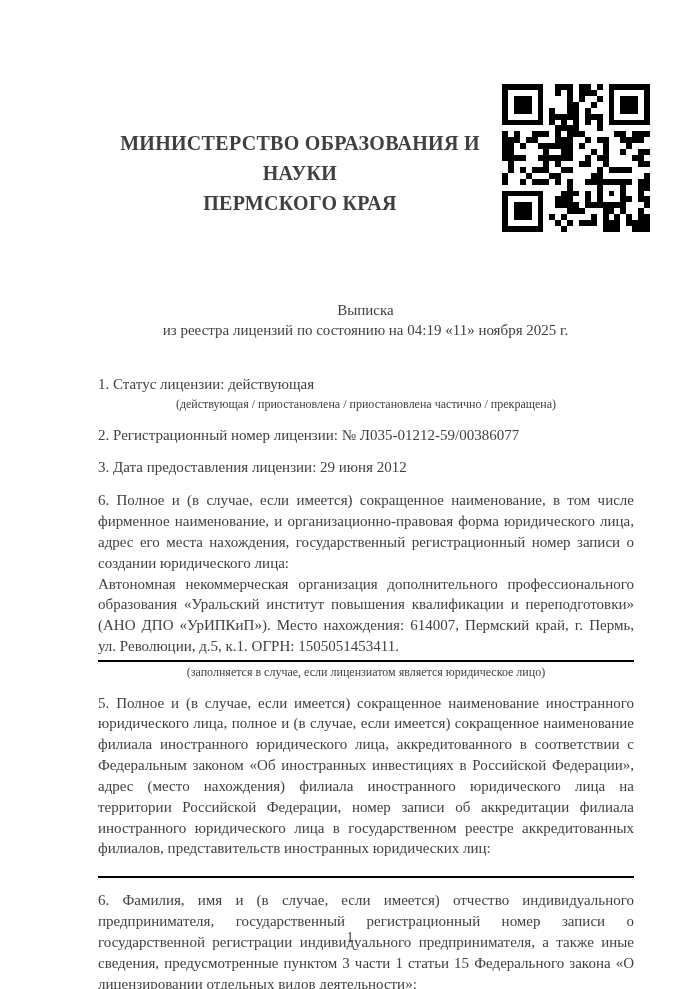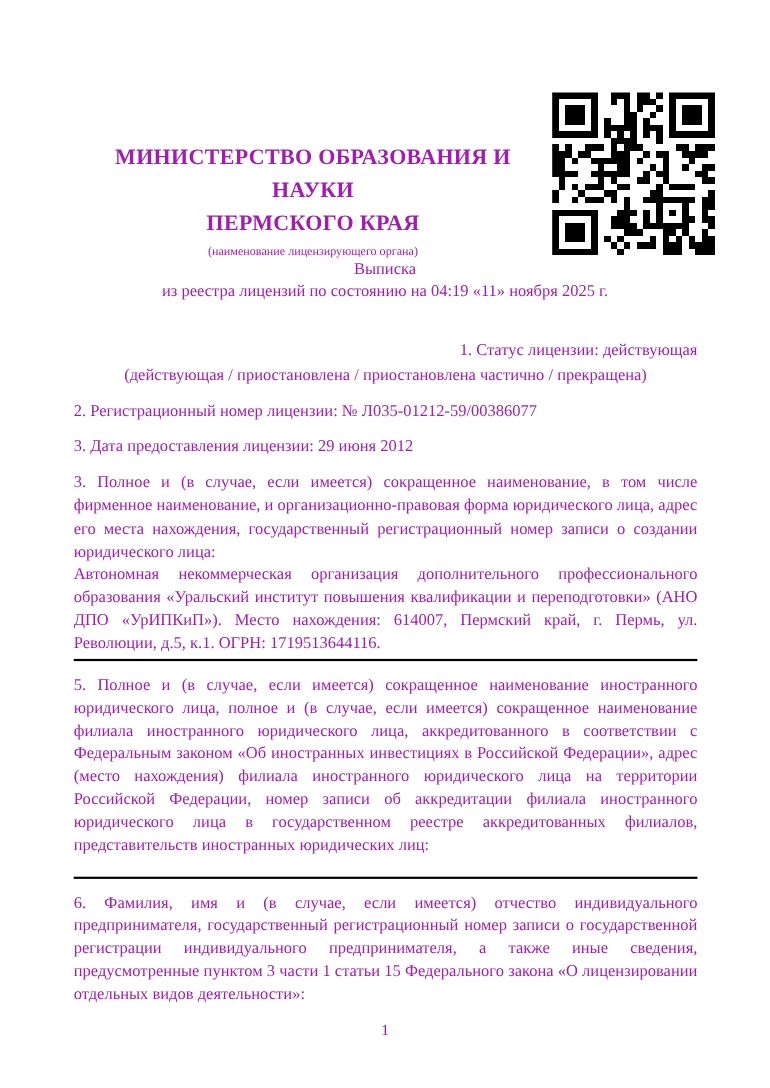--- a/index.html
+++ b/index.html
@@ -1,63 +1,62 @@
 <!DOCTYPE html>
 <html lang="ru"><head>
 <meta charset="utf-8">
 <style>
   html,body{margin:0;padding:0;background:#e8e8e8;}
   .page{
     width:700px;height:989px;margin:0 auto;background:#ffffff;
-    position:relative;color:#a21caf;
+    position:relative;color:#404040;
     font-family:"Liberation Serif","DejaVu Serif",serif;
-    box-sizing:border-box;overflow:hidden;
+    box-sizing:border-box;overflow:hidden;padding-left:31px;
   }
   .header-row{
     display:flex;align-items:flex-start;
     padding:84px 50px 0 67px;
   }
   .ministry{flex:1;text-align:center;padding-top:44px;}
   .ministry-name{
     font-size:20px;font-weight:bold;line-height:1.5;
     letter-spacing:.3px;
   }
   .ministry-caption{font-size:11px;margin-top:5px;}
   .qr{width:148px;height:148px;flex:0 0 148px;}
   .qr svg{display:block;}
   .doc-title{
-    text-align:center;
+    margin-top:68px;text-align:center;
     font-size:15px;line-height:1.35;
   }
   .content{padding:0 66px 0 67px;font-size:15px;}
   p{margin:0;}
   .line{line-height:1.38;}
   .just{text-align:justify;line-height:1.39;}
-  .note{text-align:center;font-size:15px;line-height:1.3;margin-top:3px;}
+  .note{text-align:center;font-size:12px;line-height:1.3;margin-top:3px;}
   .rule{border-top:2px solid #000;margin-top:3px;}
   .sp{margin-top:12px;}
   .blank{height:14px;}
-  .first{margin-top:33px;text-align:right;}
+  .first{margin-top:33px;}
   .page-number{
     position:absolute;bottom:43px;left:0;width:100%;
     text-align:center;font-size:14px;
   }
 </style>
 </head>
 <body>
 
 <div class="page">
 
   <div class="header-row">
     <div class="ministry">
       <div class="ministry-name">
         <span>МИНИСТЕРСТВО ОБРАЗОВАНИЯ И НАУКИ</span><br>
         <span>ПЕРМСКОГО КРАЯ</span>
       </div>
-      <div class="ministry-caption">(наименование лицензирующего органа)</div>
     </div>
     <div class="qr" id="qr" aria-label="QR-код">
         <svg viewBox="0 0 150 150" width="148" height="148" fill="#000" shape-rendering="crispEdges">
           <rect x="54" y="0" width="6" height="6"></rect>
           <rect x="60" y="0" width="6" height="6"></rect>
           <rect x="66" y="0" width="6" height="6"></rect>
           <rect x="78" y="0" width="6" height="6"></rect>
           <rect x="84" y="0" width="6" height="6"></rect>
           <rect x="96" y="0" width="6" height="6"></rect>
           <rect x="54" y="6" width="6" height="6"></rect>
@@ -289,23 +288,24 @@
   <div class="content">
 
     <p class="line first">1. Статус лицензии: действующая</p>
     <p class="note">(действующая / приостановлена / приостановлена частично / прекращена)</p>
 
     <p class="line sp">2. Регистрационный номер лицензии: № Л035-01212-59/00386077</p>
 
     <p class="line sp">3. Дата предоставления лицензии: 29 июня 2012</p>
 
     <div class="sp">
-      <p class="just">3. Полное и (в случае, если имеется) сокращенное наименование, в том числе фирменное наименование, и организационно-правовая форма юридического лица, адрес его места нахождения, государственный регистрационный номер записи о создании юридического лица:</p>
-      <p class="just">Автономная некоммерческая организация дополнительного профессионального образования «Уральский институт повышения квалификации и переподготовки» (АНО ДПО «УрИПКиП»). Место нахождения: 614007, Пермский край, г. Пермь, ул. Революции, д.5, к.1. ОГРН: 1719513644116.</p>
+      <p class="just">6. Полное и (в случае, если имеется) сокращенное наименование, в том числе фирменное наименование, и организационно-правовая форма юридического лица, адрес его места нахождения, государственный регистрационный номер записи о создании юридического лица:</p>
+      <p class="just">Автономная некоммерческая организация дополнительного профессионального образования «Уральский институт повышения квалификации и переподготовки» (АНО ДПО «УрИПКиП»). Место нахождения: 614007, Пермский край, г. Пермь, ул. Революции, д.5, к.1. ОГРН: 1505051453411.</p>
       <div class="rule"></div>
+      <p class="note">(заполняется в случае, если лицензиатом является юридическое лицо)</p>
     </div>
 
     <div class="sp">
       <p class="just">5. Полное и (в случае, если имеется) сокращенное наименование иностранного юридического лица, полное и (в случае, если имеется) сокращенное наименование филиала иностранного юридического лица, аккредитованного в соответствии с Федеральным законом «Об иностранных инвестициях в Российской Федерации», адрес (место нахождения) филиала иностранного юридического лица на территории Российской Федерации, номер записи об аккредитации филиала иностранного юридического лица в государственном реестре аккредитованных филиалов, представительств иностранных юридических лиц:</p>
       <div class="blank"></div>
       <div class="rule"></div>
     </div>
 
     <div class="sp">
       <p class="just">6. Фамилия, имя и (в случае, если имеется) отчество индивидуального предпринимателя, государственный регистрационный номер записи о государственной регистрации индивидуального предпринимателя, а также иные сведения, предусмотренные пунктом 3 части 1 статьи 15 Федерального закона «О лицензировании отдельных видов деятельности»:</p>

